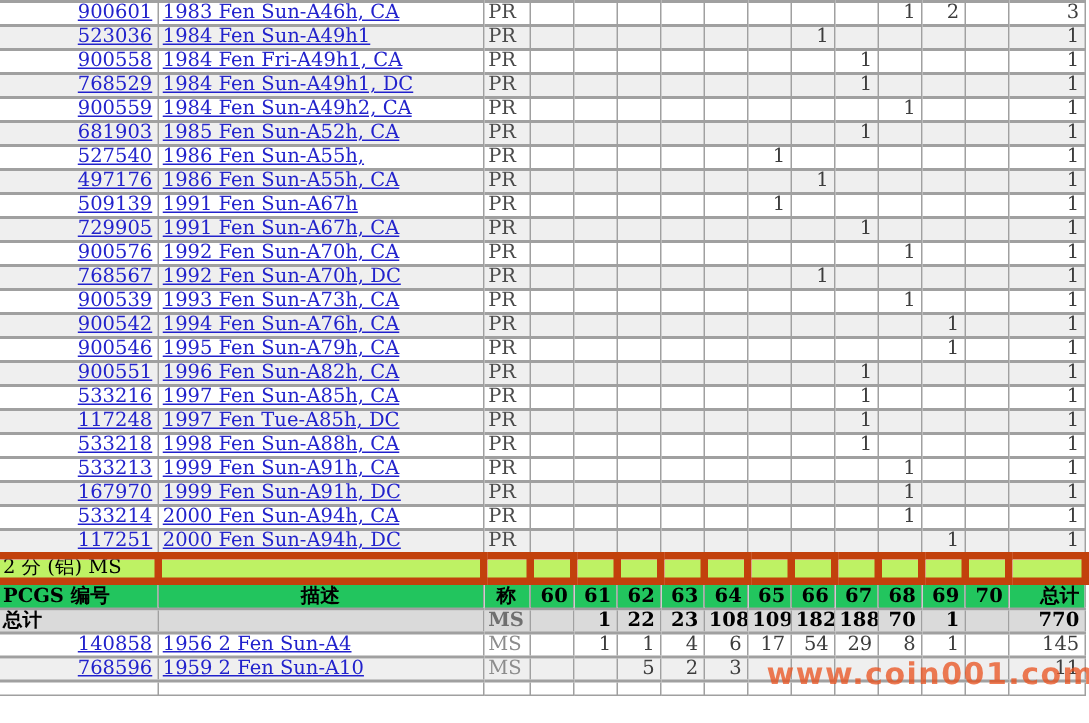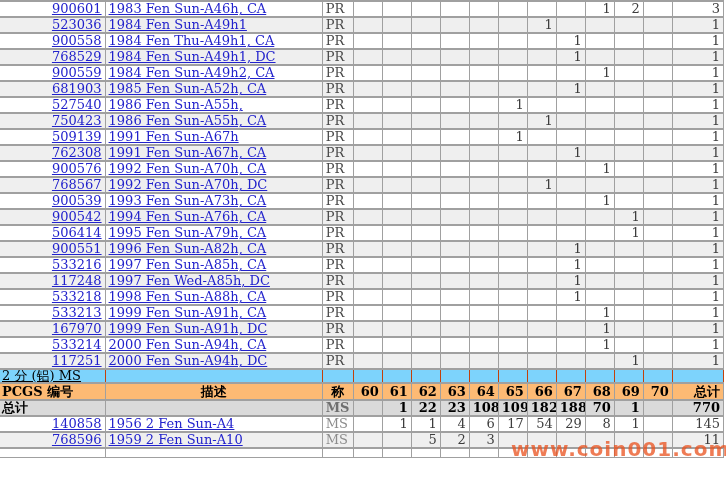--- a/index.html
+++ b/index.html
@@ -12,24 +12,24 @@
     height:14px;line-height:14px;font-size:13px;padding:0 3px;
     overflow:hidden;white-space:nowrap;vertical-align:middle;
   }
   td:first-child{border-left:none !important;}
   a{color:#2222cc;text-decoration:underline;}
   
   .r-data td{background:#ffffff;border:1px solid #a0a0a0;border-bottom-width:2px;}
   .r-data.alt td{background:#efefef;}
   .r-data.first td{border-top-width:2px;}
   
-  .r-light td{background:#7dd3fc;border:1px solid #c2410c;height:12px;line-height:12px;text-decoration:underline;}
+  .r-light td{background:#bef264;border:5px solid #c2410c;height:12px;line-height:12px;}
   .r-light .c-num{text-align:left;padding-left:2px;color:#000;}
   
-  .r-hdr td{background:#fdba74;border:1px solid #a0a0a0;border-top-width:2px;border-bottom-width:2px;
+  .r-hdr td{background:#22c55e;border:1px solid #a0a0a0;border-top-width:2px;border-bottom-width:2px;
             font-weight:bold;color:#000;height:15px;line-height:15px;}
   .r-hdr .c-num{text-align:left;padding-left:2px;}
   .r-hdr .c-desc{text-align:center;}
   .r-hdr .c-grade{text-align:center;}
   
   .r-totals td{background:#dadada;border:1px solid #a0a0a0;border-bottom-width:2px;font-weight:bold;color:#000;}
   .r-totals .c-num{text-align:left;padding-left:2px;}
   .r-totals .c-grade{color:#6f6f6f;}
   
   .r-cut td{background:#ffffff;border:1px solid #a0a0a0;height:8px;}
@@ -97,21 +97,21 @@
           <td class="c-val"></td>
           <td class="c-val">1</td>
           <td class="c-val"></td>
           <td class="c-val"></td>
           <td class="c-val"></td>
           <td class="c-val"></td>
           <td class="c-total">1</td>
         </tr>
         <tr class="r-data pr">
           <td class="c-num"><a href="#">900558</a></td>
-          <td class="c-desc"><a href="#">1984 Fen Thu-A49h1, CA</a></td>
+          <td class="c-desc"><a href="#">1984 Fen Fri-A49h1, CA</a></td>
           <td class="c-grade">PR</td>
           <td class="c-val"></td>
           <td class="c-val"></td>
           <td class="c-val"></td>
           <td class="c-val"></td>
           <td class="c-val"></td>
           <td class="c-val"></td>
           <td class="c-val"></td>
           <td class="c-val">1</td>
           <td class="c-val"></td>
@@ -181,21 +181,21 @@
           <td class="c-val"></td>
           <td class="c-val">1</td>
           <td class="c-val"></td>
           <td class="c-val"></td>
           <td class="c-val"></td>
           <td class="c-val"></td>
           <td class="c-val"></td>
           <td class="c-total">1</td>
         </tr>
         <tr class="r-data pr alt">
-          <td class="c-num"><a href="#">750423</a></td>
+          <td class="c-num"><a href="#">497176</a></td>
           <td class="c-desc"><a href="#">1986 Fen Sun-A55h, CA</a></td>
           <td class="c-grade">PR</td>
           <td class="c-val"></td>
           <td class="c-val"></td>
           <td class="c-val"></td>
           <td class="c-val"></td>
           <td class="c-val"></td>
           <td class="c-val"></td>
           <td class="c-val">1</td>
           <td class="c-val"></td>
@@ -215,21 +215,21 @@
           <td class="c-val"></td>
           <td class="c-val">1</td>
           <td class="c-val"></td>
           <td class="c-val"></td>
           <td class="c-val"></td>
           <td class="c-val"></td>
           <td class="c-val"></td>
           <td class="c-total">1</td>
         </tr>
         <tr class="r-data pr alt">
-          <td class="c-num"><a href="#">762308</a></td>
+          <td class="c-num"><a href="#">729905</a></td>
           <td class="c-desc"><a href="#">1991 Fen Sun-A67h, CA</a></td>
           <td class="c-grade">PR</td>
           <td class="c-val"></td>
           <td class="c-val"></td>
           <td class="c-val"></td>
           <td class="c-val"></td>
           <td class="c-val"></td>
           <td class="c-val"></td>
           <td class="c-val"></td>
           <td class="c-val">1</td>
@@ -300,21 +300,21 @@
           <td class="c-val"></td>
           <td class="c-val"></td>
           <td class="c-val"></td>
           <td class="c-val"></td>
           <td class="c-val"></td>
           <td class="c-val">1</td>
           <td class="c-val"></td>
           <td class="c-total">1</td>
         </tr>
         <tr class="r-data pr">
-          <td class="c-num"><a href="#">506414</a></td>
+          <td class="c-num"><a href="#">900546</a></td>
           <td class="c-desc"><a href="#">1995 Fen Sun-A79h, CA</a></td>
           <td class="c-grade">PR</td>
           <td class="c-val"></td>
           <td class="c-val"></td>
           <td class="c-val"></td>
           <td class="c-val"></td>
           <td class="c-val"></td>
           <td class="c-val"></td>
           <td class="c-val"></td>
           <td class="c-val"></td>
@@ -352,21 +352,21 @@
           <td class="c-val"></td>
           <td class="c-val"></td>
           <td class="c-val">1</td>
           <td class="c-val"></td>
           <td class="c-val"></td>
           <td class="c-val"></td>
           <td class="c-total">1</td>
         </tr>
         <tr class="r-data pr alt">
           <td class="c-num"><a href="#">117248</a></td>
-          <td class="c-desc"><a href="#">1997 Fen Wed-A85h, DC</a></td>
+          <td class="c-desc"><a href="#">1997 Fen Tue-A85h, DC</a></td>
           <td class="c-grade">PR</td>
           <td class="c-val"></td>
           <td class="c-val"></td>
           <td class="c-val"></td>
           <td class="c-val"></td>
           <td class="c-val"></td>
           <td class="c-val"></td>
           <td class="c-val"></td>
           <td class="c-val">1</td>
           <td class="c-val"></td>

